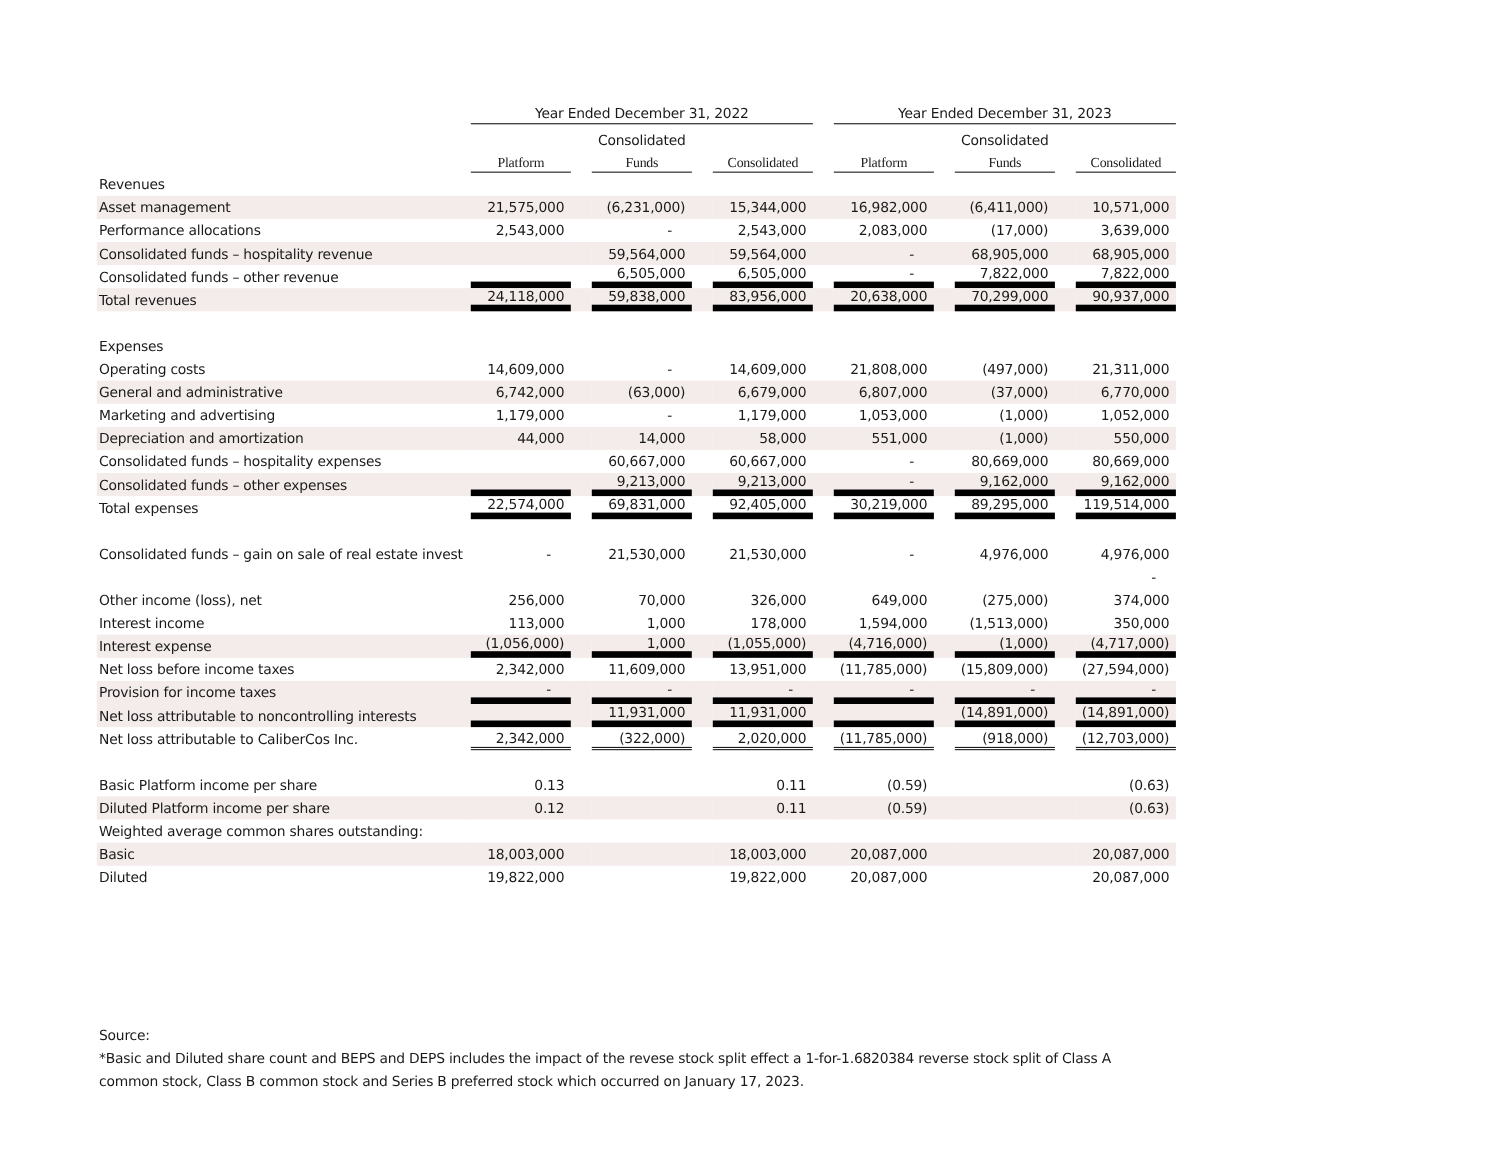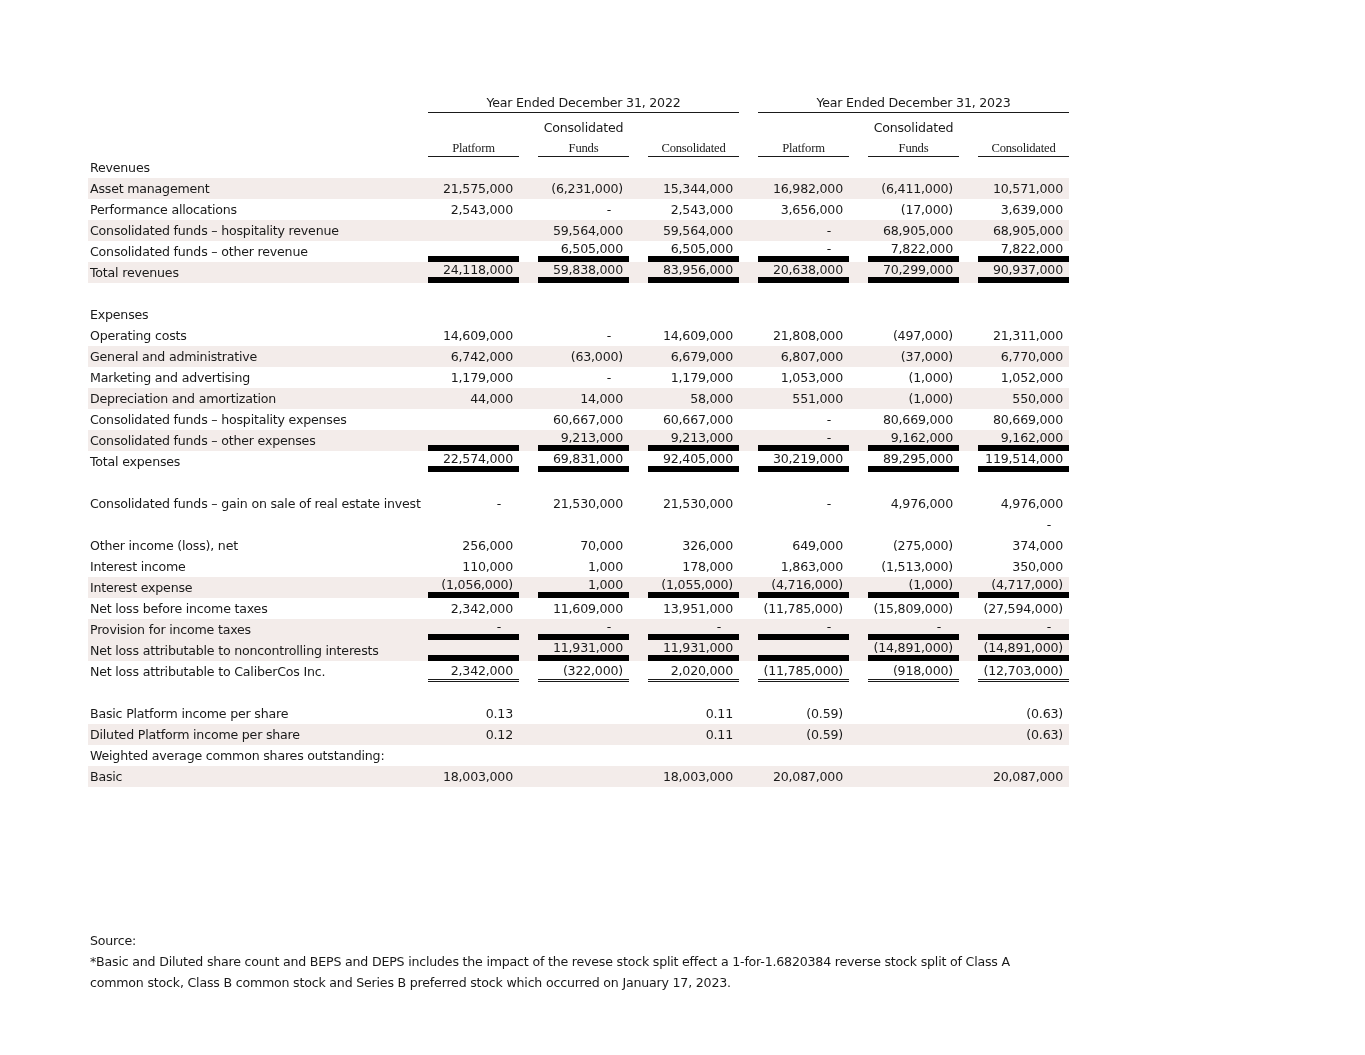--- a/index.html
+++ b/index.html
@@ -95,21 +95,21 @@
           <td class="num">10,571,000</td>
         </tr>
         <tr>
           <td class="lbl">Performance allocations</td>
           <td class="num">2,543,000</td>
           <td class="gap"></td>
           <td class="num" style="padding-right: 18px;">-</td>
           <td class="gap"></td>
           <td class="num">2,543,000</td>
           <td class="gap"></td>
-          <td class="num">3,656,000</td>
+          <td class="num">2,083,000</td>
           <td class="gap"></td>
           <td class="num">(17,000)</td>
           <td class="gap"></td>
           <td class="num">3,639,000</td>
         </tr>
         <tr class="shade">
           <td class="lbl">Consolidated funds – hospitality revenue</td>
           <td class="num"></td>
           <td class="gap"></td>
           <td class="num">59,564,000</td>
@@ -295,27 +295,27 @@
           <td class="num">326,000</td>
           <td class="gap"></td>
           <td class="num">649,000</td>
           <td class="gap"></td>
           <td class="num">(275,000)</td>
           <td class="gap"></td>
           <td class="num">374,000</td>
         </tr>
         <tr>
           <td class="lbl">Interest income</td>
-          <td class="num">110,000</td>
+          <td class="num">113,000</td>
           <td class="gap"></td>
           <td class="num">1,000</td>
           <td class="gap"></td>
           <td class="num">178,000</td>
           <td class="gap"></td>
-          <td class="num">1,863,000</td>
+          <td class="num">1,594,000</td>
           <td class="gap"></td>
           <td class="num">(1,513,000)</td>
           <td class="gap"></td>
           <td class="num">350,000</td>
         </tr>
         <tr class="shade">
           <td class="lbl">Interest expense</td>
           <td class="num ul-bot">(1,056,000)</td>
           <td class="gap"></td>
           <td class="num ul-bot">1,000</td>
@@ -429,20 +429,34 @@
           <td class="gap"></td>
           <td class="num"></td>
         </tr>
         <tr class="shade">
           <td class="lbl">Basic</td>
           <td class="num">18,003,000</td>
           <td class="gap"></td>
           <td class="num"></td>
           <td class="gap"></td>
           <td class="num">18,003,000</td>
+          <td class="gap"></td>
+          <td class="num">20,087,000</td>
+          <td class="gap"></td>
+          <td class="num"></td>
+          <td class="gap"></td>
+          <td class="num">20,087,000</td>
+        </tr>
+        <tr>
+          <td class="lbl">Diluted</td>
+          <td class="num">19,822,000</td>
+          <td class="gap"></td>
+          <td class="num"></td>
+          <td class="gap"></td>
+          <td class="num">19,822,000</td>
           <td class="gap"></td>
           <td class="num">20,087,000</td>
           <td class="gap"></td>
           <td class="num"></td>
           <td class="gap"></td>
           <td class="num">20,087,000</td>
         </tr>
       </tbody>
 </table>
 </div>

